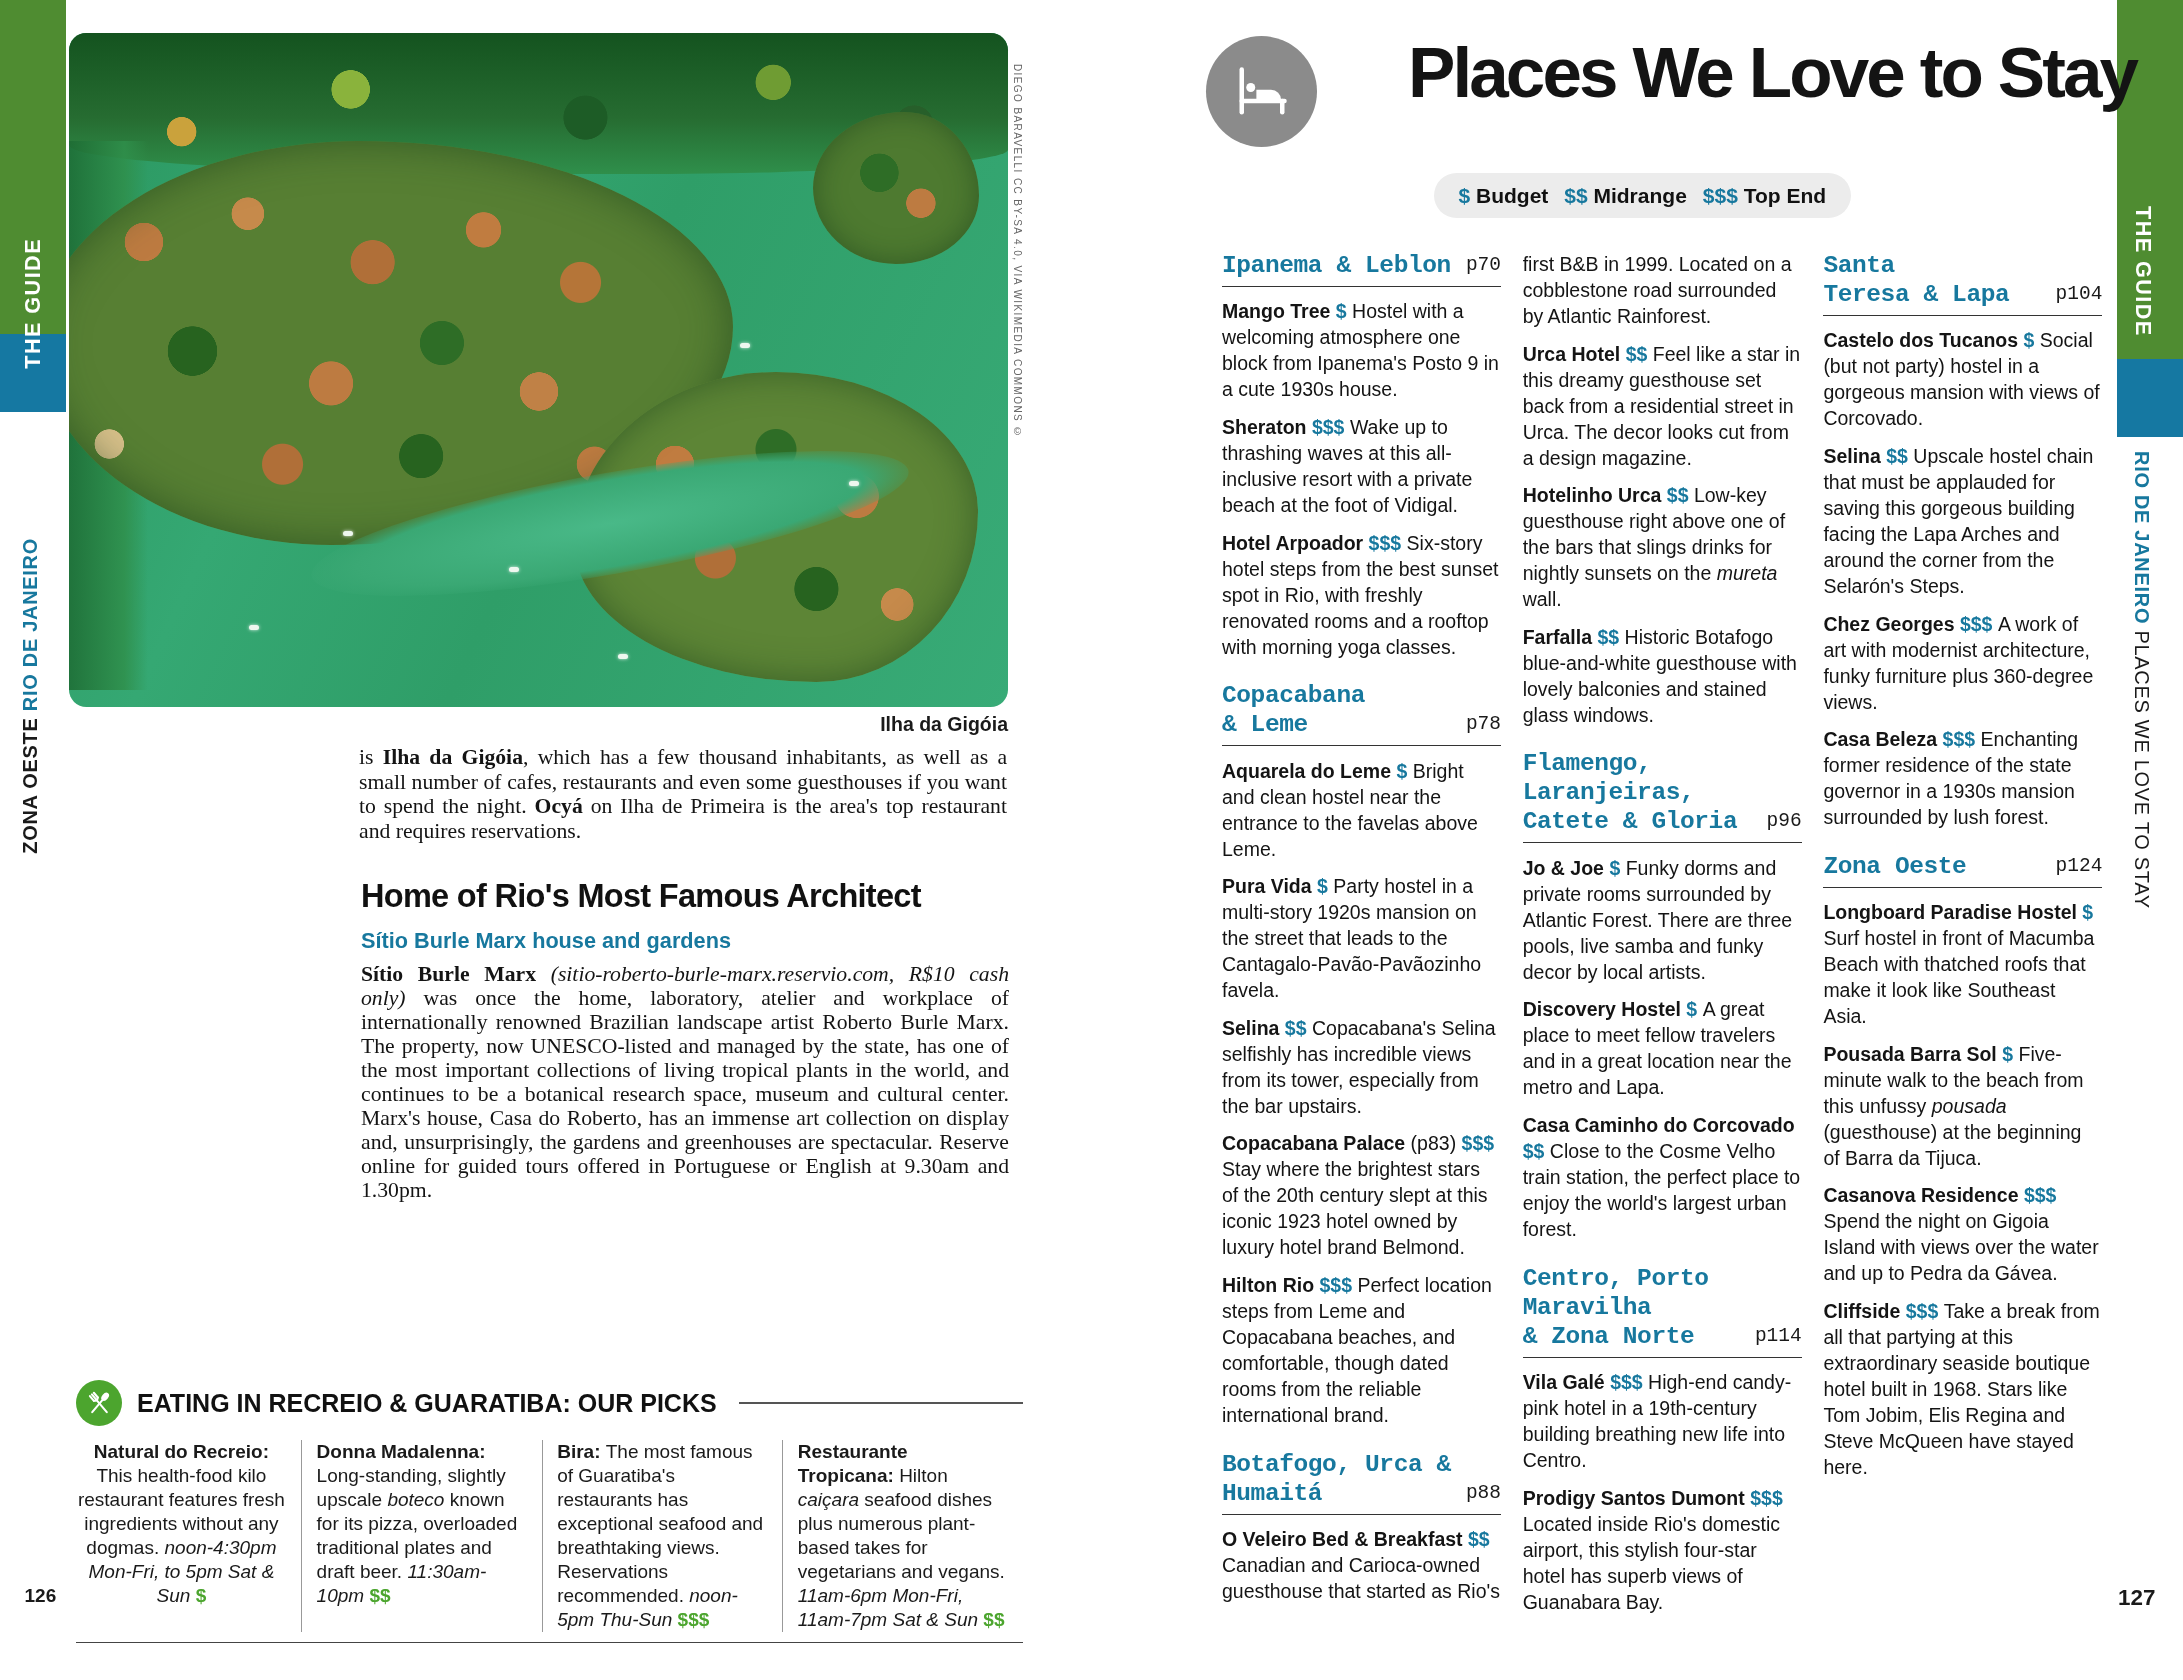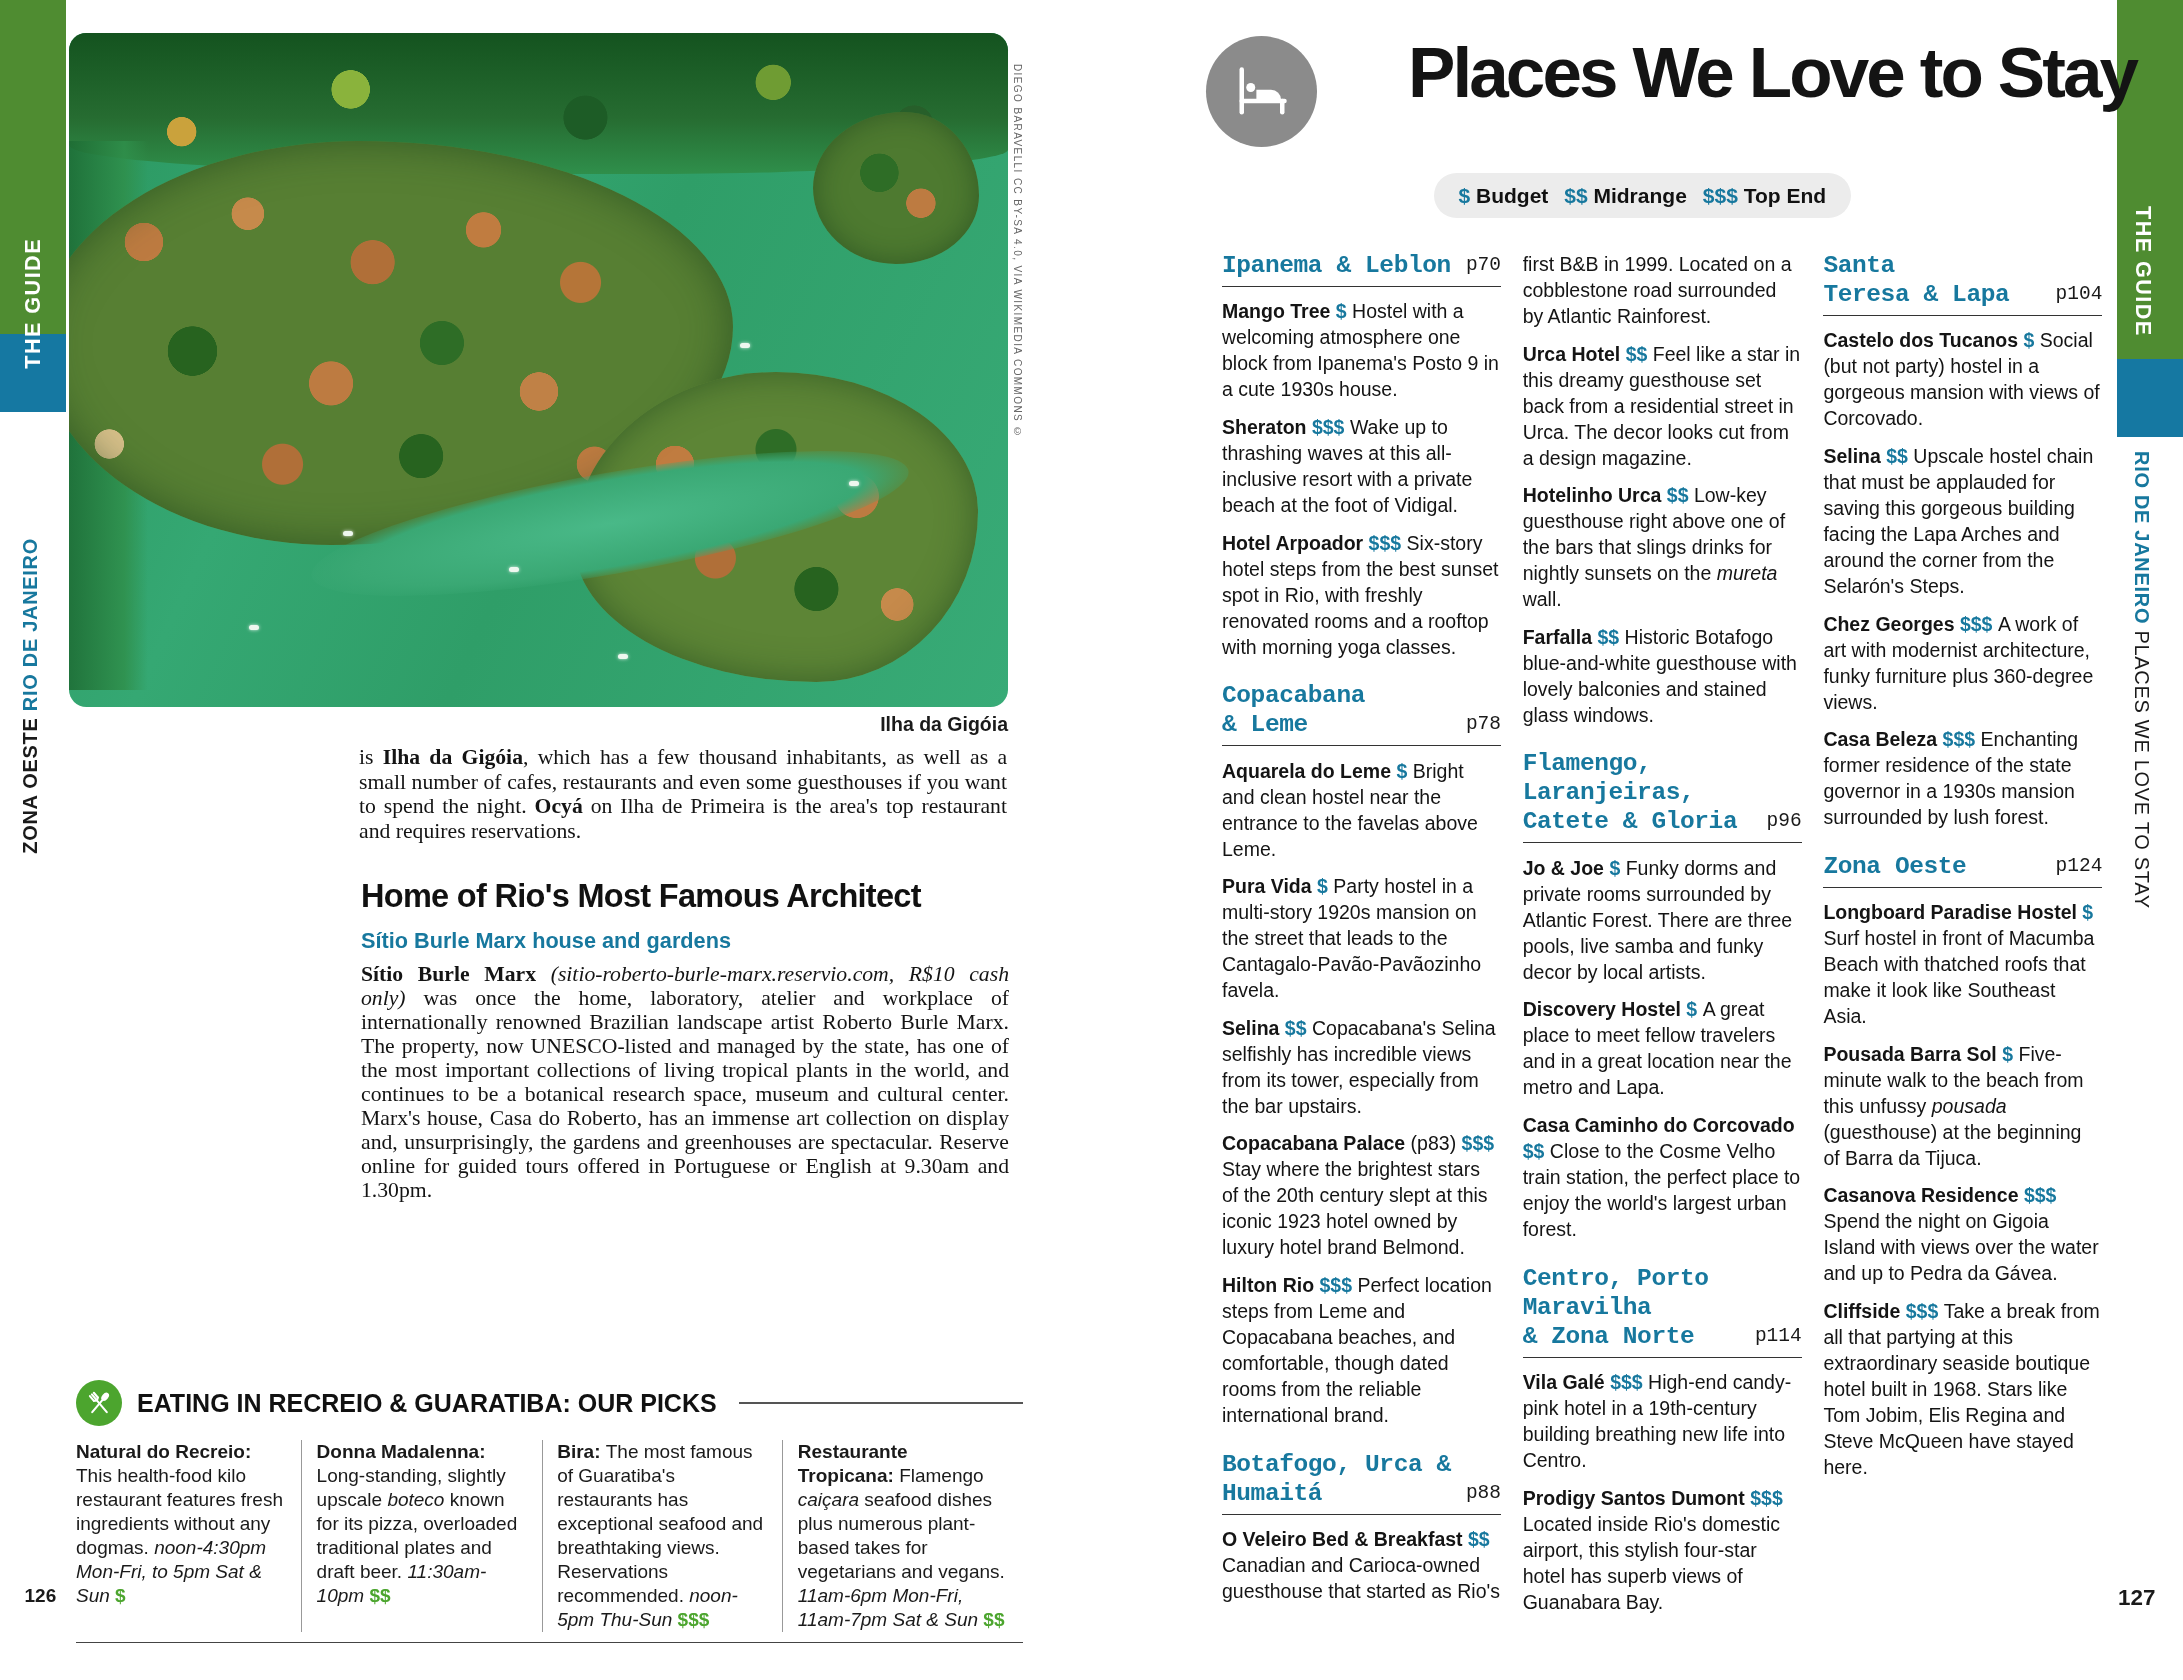--- a/index.html
+++ b/index.html
@@ -101,21 +101,21 @@
 
   
   #eat{left:76px;top:1380px;width:947px;}
   .eat-head{display:flex;align-items:center;gap:15px;}
   .eat-icon{width:46px;height:46px;border-radius:50%;background:var(--green);flex:0 0 46px;
     display:flex;align-items:center;justify-content:center;}
   .eat-title{font-size:25px;font-weight:bold;color:#111;white-space:nowrap;}
   .eat-rule{flex:1;height:1.4px;background:#555;margin-left:7.2px;}
   .eat-cols{display:flex;margin-top:14.4px;border-bottom:1.4px solid #444;padding-bottom:10px;}
   .eat-col{flex:1;padding:0 14.4px;border-left:0.7px solid #999;font-size:19px;line-height:24px;}
-  .eat-col:first-child{border-left:none;padding-left:0;}
+  .eat-col:first-child{border-left:none;padding-left:0;text-align:center;}
   .eat-price{color:var(--green);font-weight:bold;}
 
   #pn-left{left:24.5px;top:1585px;font-size:19px;font-weight:bold;}
   #pn-right{left:2118px;top:1585px;font-size:22.4px;font-weight:bold;}
 
   
   #bed-circle{left:1206px;top:36px;width:111px;height:111px;border-radius:50%;background:#8b8b8b;
     display:flex;align-items:center;justify-content:center;}
   #stay-title{left:1408px;top:32px;font-size:71px;font-weight:bold;letter-spacing:-2.9px;color:#141414;white-space:nowrap;}
   #legend{left:1434px;top:173px;height:45px;background:#ececec;border-radius:24.5px;
@@ -184,21 +184,21 @@
         </g>
       </svg>
     </div>
     <div class="eat-title">EATING IN RECREIO &amp; GUARATIBA: OUR PICKS</div>
     <div class="eat-rule"></div>
   </div>
   <div class="eat-cols">
       <div class="eat-col"><span class="b">Natural do Recreio: </span><span>This health-food kilo restaurant features fresh ingredients without any dogmas. </span><span class="i">noon-4:30pm Mon-Fri, to 5pm Sat &amp; Sun</span><span class="eat-price"> $</span></div>
       <div class="eat-col"><span class="b">Donna Madalenna: </span><span>Long-standing, slightly upscale </span><span class="i">boteco</span><span> known for its pizza, overloaded traditional plates and draft beer. </span><span class="i">11:30am-10pm</span><span class="eat-price"> $$</span></div>
       <div class="eat-col"><span class="b">Bira: </span><span>The most famous of Guaratiba's restaurants has exceptional seafood and breathtaking views. Reservations recommended. </span><span class="i">noon-5pm Thu-Sun</span><span class="eat-price"> $$$</span></div>
-      <div class="eat-col"><span class="b">Restaurante Tropicana: </span><span>Flamengo </span><span class="i">caiçara</span><span> seafood dishes plus numerous plant-based takes for vegetarians and vegans. </span><span class="i">11am-6pm Mon-Fri, 11am-7pm Sat &amp; Sun</span><span class="eat-price"> $$</span></div>
+      <div class="eat-col"><span class="b">Restaurante Tropicana: </span><span>Hilton </span><span class="i">caiçara</span><span> seafood dishes plus numerous plant-based takes for vegetarians and vegans. </span><span class="i">11am-6pm Mon-Fri, 11am-7pm Sat &amp; Sun</span><span class="eat-price"> $$</span></div>
     </div>
 </div>
 
 <div class="abs" id="pn-left">126</div>
 <div class="abs" id="pn-right">127</div>
 
 <div class="abs" id="bed-circle">
   <svg width="72" height="72" viewBox="0 0 64 64" fill="none">
     <path d="M14 12 V50" stroke="#fff" stroke-width="4" stroke-linecap="round"></path>
     <circle cx="22" cy="28" r="4" fill="#fff"></circle>

